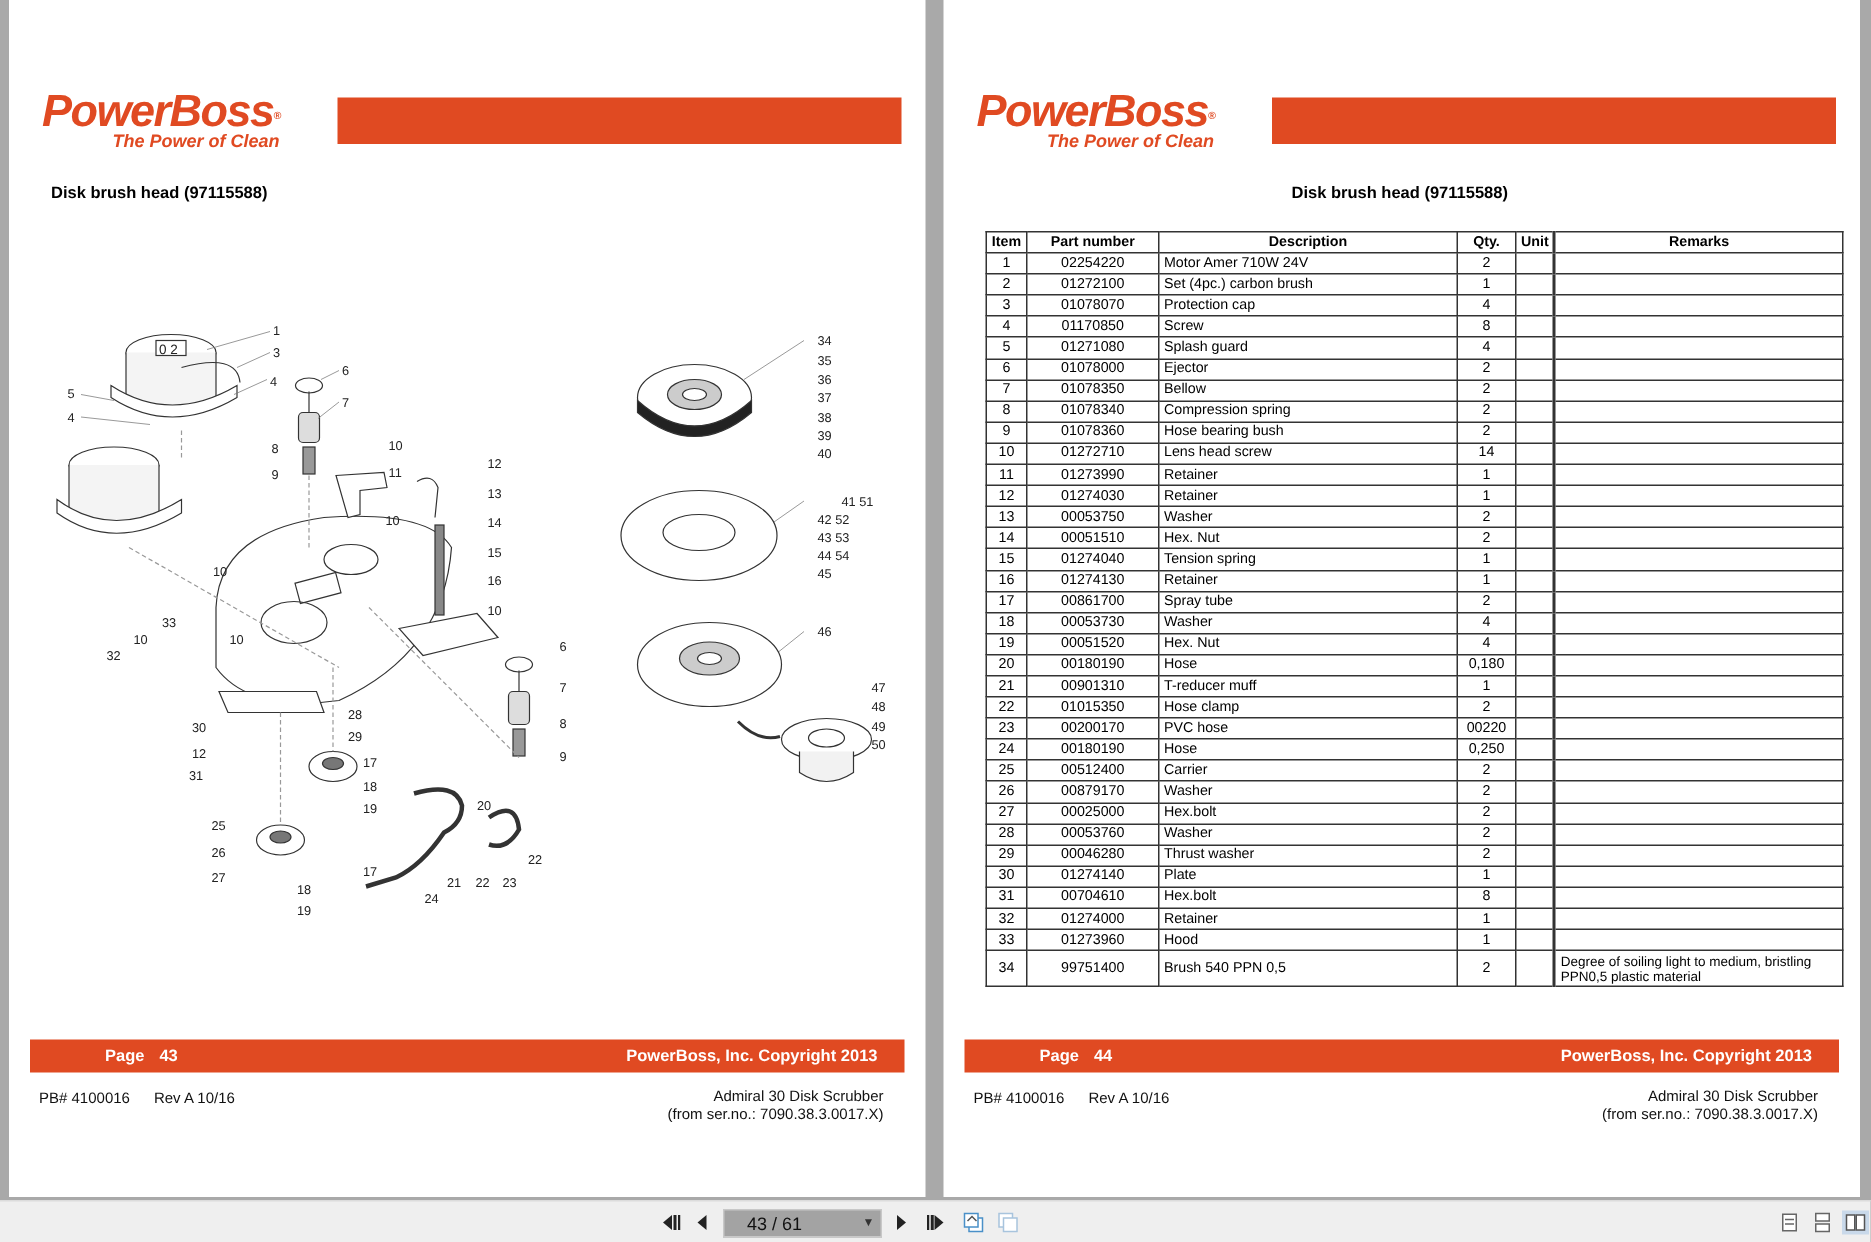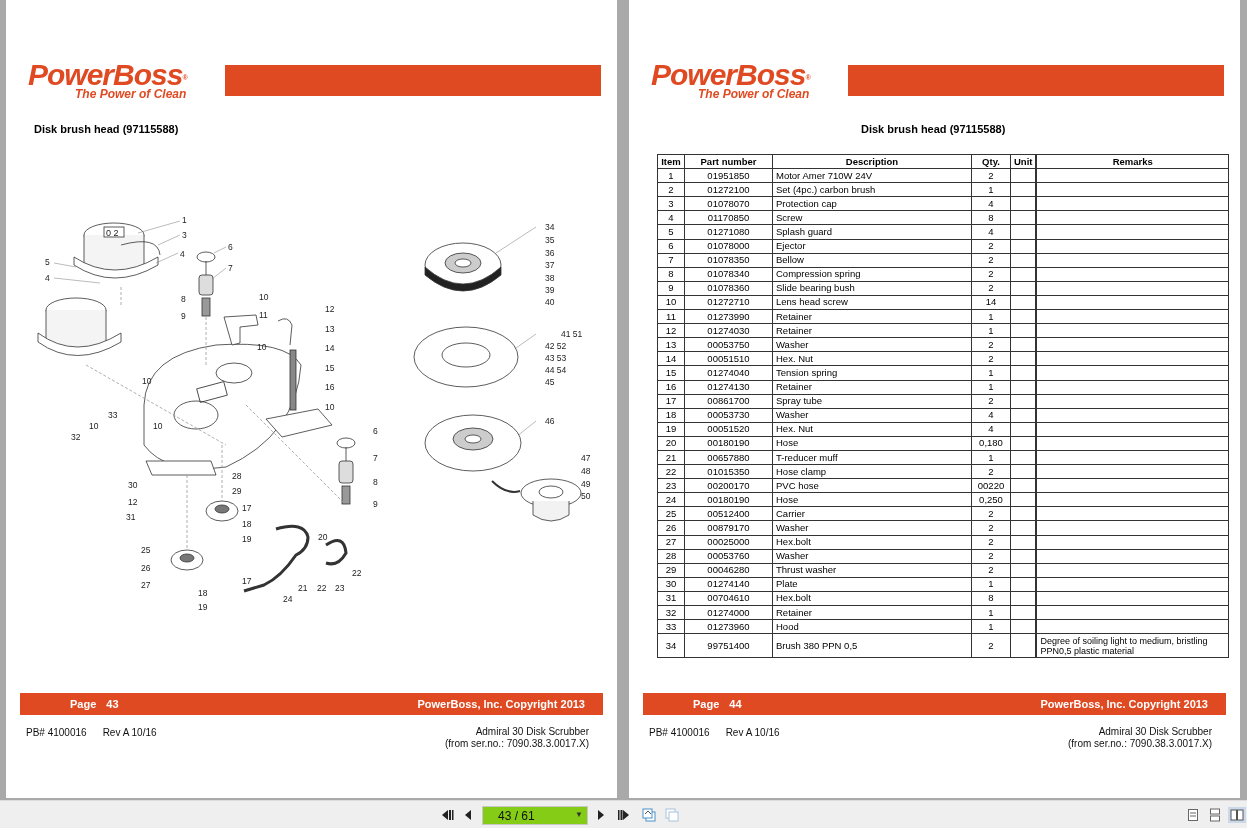--- a/index.html
+++ b/index.html
@@ -43,21 +43,21 @@
   .col-desc { width: 199px; }
   .col-qty { width: 39px; }
   .col-unit { width: 22px; }
   .col-rem { width: 192px; }
   .parts tr.tall td { height: 24px; }
   .parts td.rem-multi { font-size: 9px; line-height: 10px; }
 
   
   .toolbar { position: absolute; left: 0; top: 800px; width: 1247px; height: 28px; background: #efefef; border-top: 1px solid #dcdcdc; }
   .tb-btn { position: absolute; top: 6px; height: 16px; display: flex; align-items: center; justify-content: center; cursor: pointer; }
-  .page-box { position: absolute; left: 482px; top: 5px; width: 106px; height: 19px; background: #84cc16; border: 1px solid #c8c8c8; font-size: 12px; color: #111; }
+  .page-box { position: absolute; left: 482px; top: 5px; width: 106px; height: 19px; background: #a3a3a3; border: 1px solid #c8c8c8; font-size: 12px; color: #111; }
   .page-box .val { position: absolute; left: 15px; top: 2px; }
   .page-box .dd { position: absolute; right: 4px; top: 3px; font-size: 8px; color: #333; }
 </style>
 </head>
 <body>
 
 <div class="viewer">
 
   <div class="page left">
     <div class="logo">
@@ -251,21 +251,21 @@
           <th class="col-part">Part number</th>
           <th class="col-desc">Description</th>
           <th class="col-qty">Qty.</th>
           <th class="col-unit unit">Unit</th>
           <th class="col-rem">Remarks</th>
         </tr>
       </thead>
       <tbody id="parts-body">
           <tr>
             <td class="c">1</td>
-            <td class="c">01951850</td>
+            <td class="c">02254220</td>
             <td class="l">Motor Amer 710W 24V</td>
             <td class="c">2</td>
             <td class="c unit"></td>
             <td class="l"></td>
           </tr>
           <tr>
             <td class="c">2</td>
             <td class="c">01272100</td>
             <td class="l">Set (4pc.) carbon brush</td>
             <td class="c">1</td>
@@ -316,21 +316,21 @@
             <td class="c">8</td>
             <td class="c">01078340</td>
             <td class="l">Compression spring</td>
             <td class="c">2</td>
             <td class="c unit"></td>
             <td class="l"></td>
           </tr>
           <tr>
             <td class="c">9</td>
             <td class="c">01078360</td>
-            <td class="l">Slide bearing bush</td>
+            <td class="l">Hose bearing bush</td>
             <td class="c">2</td>
             <td class="c unit"></td>
             <td class="l"></td>
           </tr>
           <tr>
             <td class="c">10</td>
             <td class="c">01272710</td>
             <td class="l">Lens head screw</td>
             <td class="c">14</td>
             <td class="c unit"></td>
@@ -411,21 +411,21 @@
           <tr>
             <td class="c">20</td>
             <td class="c">00180190</td>
             <td class="l">Hose</td>
             <td class="c">0,180</td>
             <td class="c unit"></td>
             <td class="l"></td>
           </tr>
           <tr>
             <td class="c">21</td>
-            <td class="c">00657880</td>
+            <td class="c">00901310</td>
             <td class="l">T-reducer muff</td>
             <td class="c">1</td>
             <td class="c unit"></td>
             <td class="l"></td>
           </tr>
           <tr>
             <td class="c">22</td>
             <td class="c">01015350</td>
             <td class="l">Hose clamp</td>
             <td class="c">2</td>
@@ -516,21 +516,21 @@
             <td class="c">33</td>
             <td class="c">01273960</td>
             <td class="l">Hood</td>
             <td class="c">1</td>
             <td class="c unit"></td>
             <td class="l"></td>
           </tr>
           <tr class="tall">
             <td class="c">34</td>
             <td class="c">99751400</td>
-            <td class="l">Brush 380 PPN 0,5</td>
+            <td class="l">Brush 540 PPN 0,5</td>
             <td class="c">2</td>
             <td class="c unit"></td>
             <td class="l rem-multi">Degree of soiling light to medium, bristling PPN0,5 plastic material</td>
           </tr>
         </tbody>
     </table>
 
     <div class="footer-bar">
       <div class="footer-page"><span style="margin-left:0">Page</span><span>44</span></div>
       <div class="footer-copy">PowerBoss, Inc. Copyright 2013</div>

